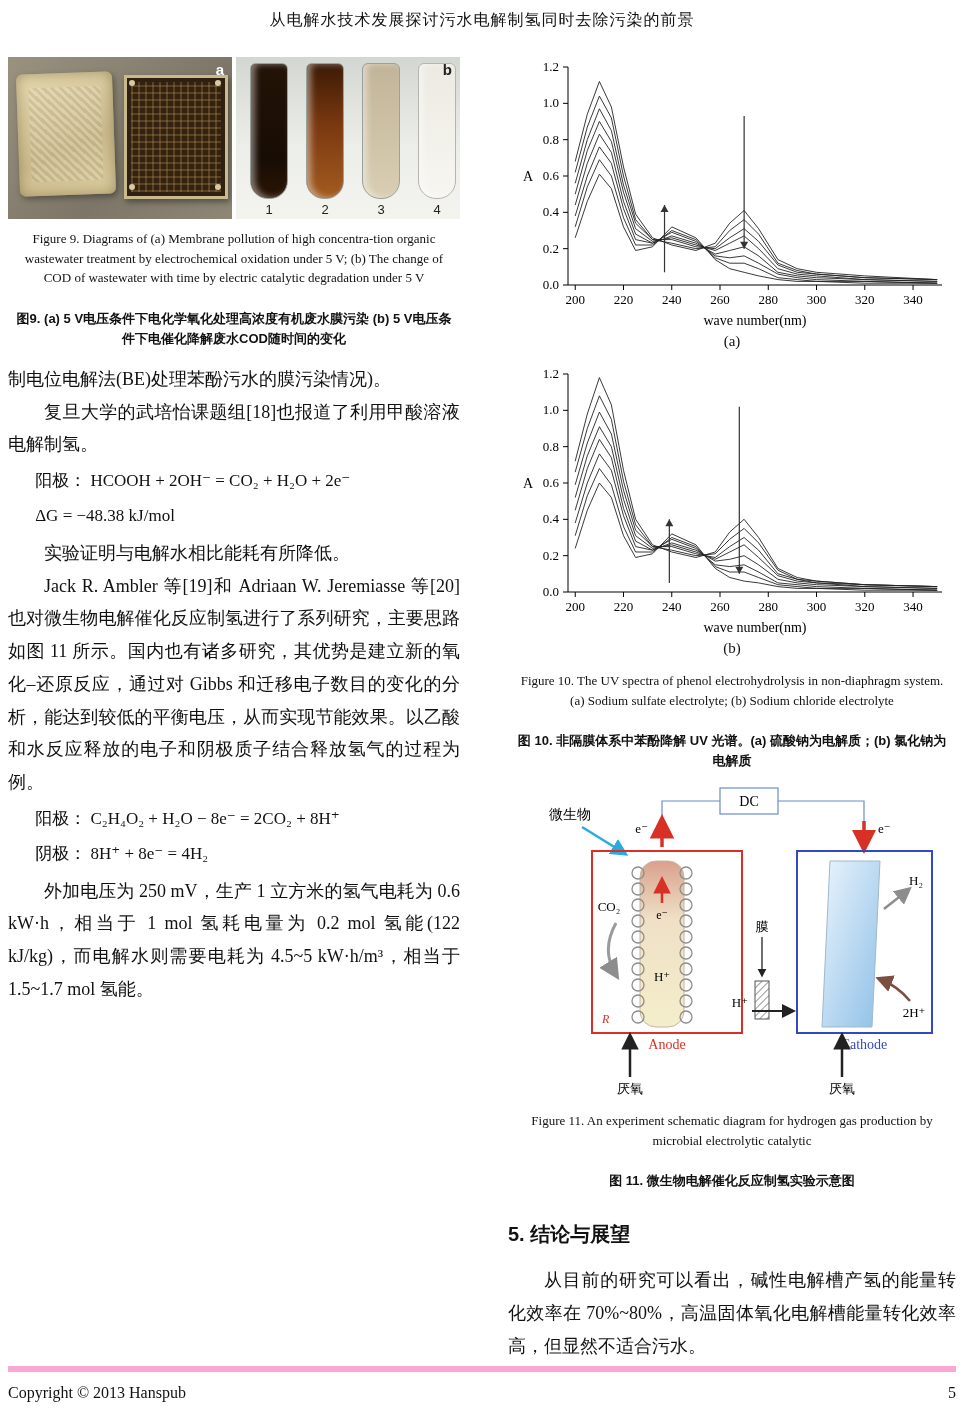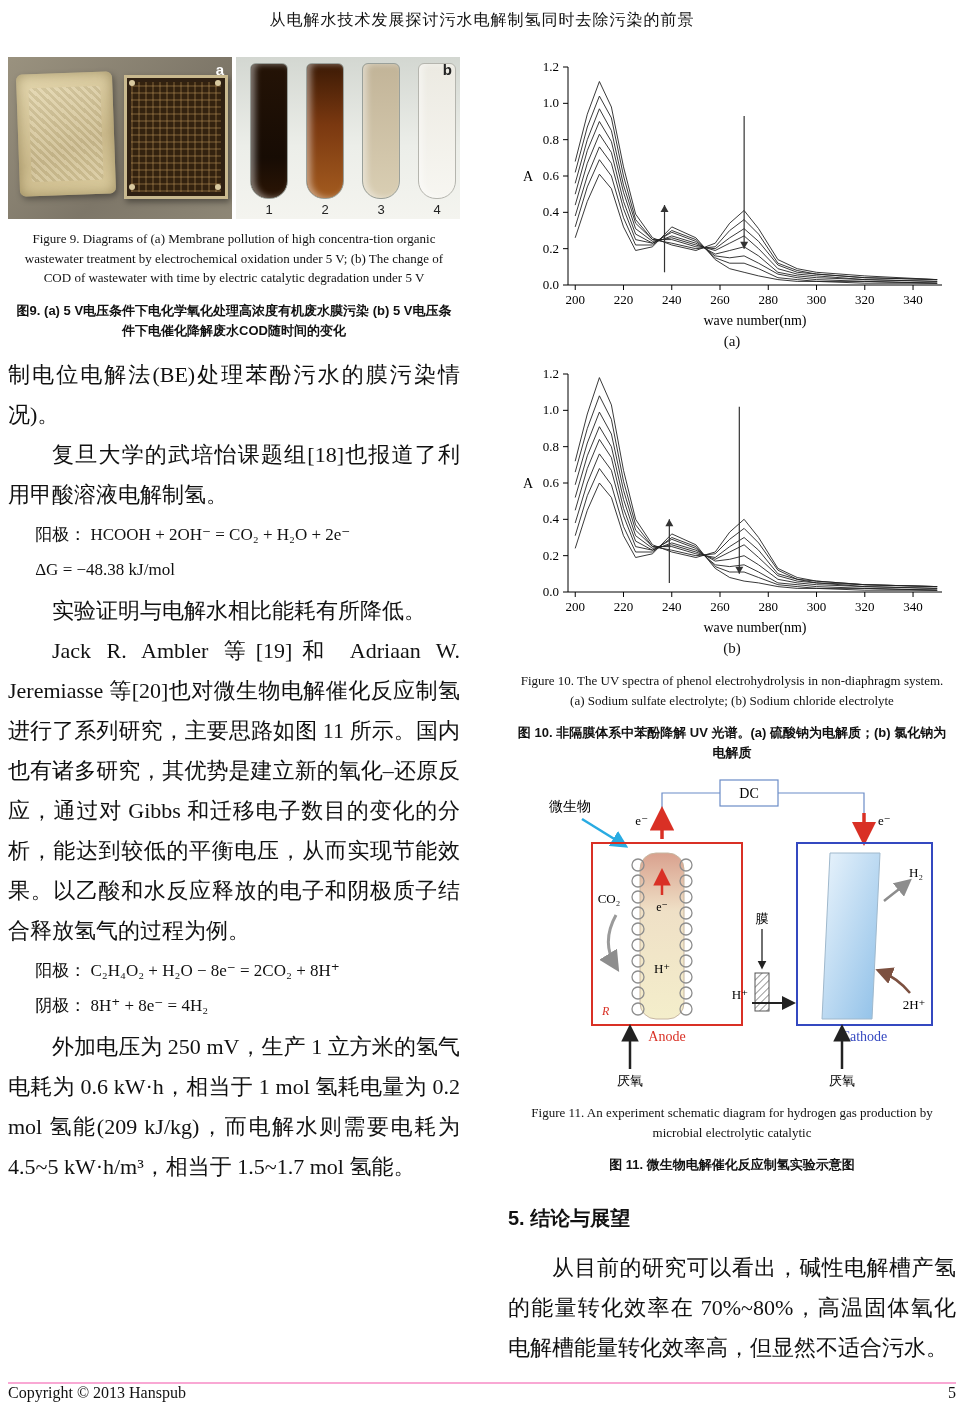--- a/index.html
+++ b/index.html
@@ -35,35 +35,35 @@
   .tube4{left:182px;background:linear-gradient(180deg,#eceae2,#f7f6f1);border-color:#b5b5ae;}
   .tube-num{position:absolute;bottom:-19px;left:50%;transform:translateX(-50%);
             font-size:13px;color:#222;font-family:"Liberation Sans",sans-serif;}
   .photo-label{position:absolute;top:4px;right:8px;font-weight:bold;font-size:15px;
                font-family:"Liberation Sans",sans-serif;}
   .photo-label.light{color:#fff;} .photo-label.dark{color:#222;}
 
   
   .subcap{font-size:12.5px;margin:8px 6px 0;line-height:1.45;text-align:center;}
   .figcap-en{font-weight:normal;font-size:13px;line-height:1.5;text-align:center;margin:10px 12px 0;}
-  .figcap-zh{font-weight:bold;font-size:13px;line-height:1.55;text-align:center;margin:13px 8px 0;
+  .figcap-zh{font-weight:bold;font-size:13px;line-height:1.55;text-align:center;margin:21px 8px 0;
              font-family:"Liberation Sans",sans-serif;}
   #left-paragraphs{margin-top:14px;}
-  .para{font-size:22px;line-height:1.82;text-align:justify;font-family:Liberation Serif, serif;}
+  .para{font-size:18px;line-height:1.82;text-align:justify;font-family:Liberation Serif, serif;}
   .para.indent{text-indent:2em;}
   .equation{font-size:17px;line-height:1.7;padding-left:1.6em;margin:6px 0;}
   .section-heading{font-family:Liberation Sans, sans-serif;font-size:20px;font-weight:bold;
                    margin:30px 0 16px;}
   .chart-sublabel{text-align:center;font-size:15px;margin:4px 0 14px;}
   .chart-svg{display:block;margin:0 auto;font-family:"Liberation Serif","DejaVu Serif",serif;}
   .schematic{margin:14px auto 0;width:440px;}
   .schematic text{font-family:"Liberation Serif","DejaVu Serif",serif;}
   .schematic text.zh{font-family:"Liberation Sans",sans-serif;}
-  .footer{position:absolute;left:8px;right:8px;bottom:12px;border-top:2px solid #f9a8d4;
-          display:flex;justify-content:space-between;font-size:16px;}
+  .footer{position:absolute;left:8px;right:8px;bottom:12px;border-top:6px solid #f9a8d4;
+          padding-top:12px;display:flex;justify-content:space-between;font-size:16px;}
 </style>
 </head>
 <body>
 
 <div class="page">
 
   <div class="header-title">从电解水技术发展探讨污水电解制氢同时去除污染的前景</div>
 
   <div class="columns">
 
@@ -97,21 +97,21 @@
 
       <div id="left-paragraphs">
           <div class="para">制电位电解法(BE)处理苯酚污水的膜污染情况)。</div>
           <div class="para indent">复旦大学的武培怡课题组[18]也报道了利用甲酸溶液电解制氢。</div>
           <div class="equation">阳极： HCOOH + 2OH⁻ = CO₂ + H₂O + 2e⁻</div>
           <div class="equation">ΔG = −48.38 kJ/mol</div>
           <div class="para indent">实验证明与电解水相比能耗有所降低。</div>
           <div class="para indent">Jack R. Ambler 等[19]和 Adriaan W. Jeremiasse 等[20]也对微生物电解催化反应制氢进行了系列研究，主要思路如图 11 所示。国内也有诸多研究，其优势是建立新的氧化–还原反应，通过对 Gibbs 和迁移电子数目的变化的分析，能达到较低的平衡电压，从而实现节能效果。以乙酸和水反应释放的电子和阴极质子结合释放氢气的过程为例。</div>
           <div class="equation">阳极： C₂H₄O₂ + H₂O − 8e⁻ = 2CO₂ + 8H⁺</div>
           <div class="equation">阴极： 8H⁺ + 8e⁻ = 4H₂</div>
-          <div class="para indent">外加电压为 250 mV，生产 1 立方米的氢气电耗为 0.6 kW·h，相当于 1 mol 氢耗电量为 0.2 mol 氢能(209 kJ/kg)，而电解水则需要电耗为 4.5~5 kW·h/m³，相当于 1.5~1.7 mol 氢能。</div>
+          <div class="para indent">外加电压为 250 mV，生产 1 立方米的氢气电耗为 0.6 kW·h，相当于 1 mol 氢耗电量为 0.2 mol 氢能(122 kJ/kg)，而电解水则需要电耗为 4.5~5 kW·h/m³，相当于 1.5~1.7 mol 氢能。</div>
         </div>
     </div>
 
     <div class="col">
 
       <svg id="chart-a" class="chart-svg" viewBox="0 0 440 272" width="440" height="272">
           <line x1="56" y1="228" x2="430" y2="228" stroke="#000"></line>
           <line x1="56" y1="10" x2="56" y2="228" stroke="#000"></line>
           <line x1="63.23870967741936" y1="228" x2="63.23870967741936" y2="233" stroke="#000"></line>
           <text x="63.23870967741936" y="247" text-anchor="middle" font-size="13">200</text>

